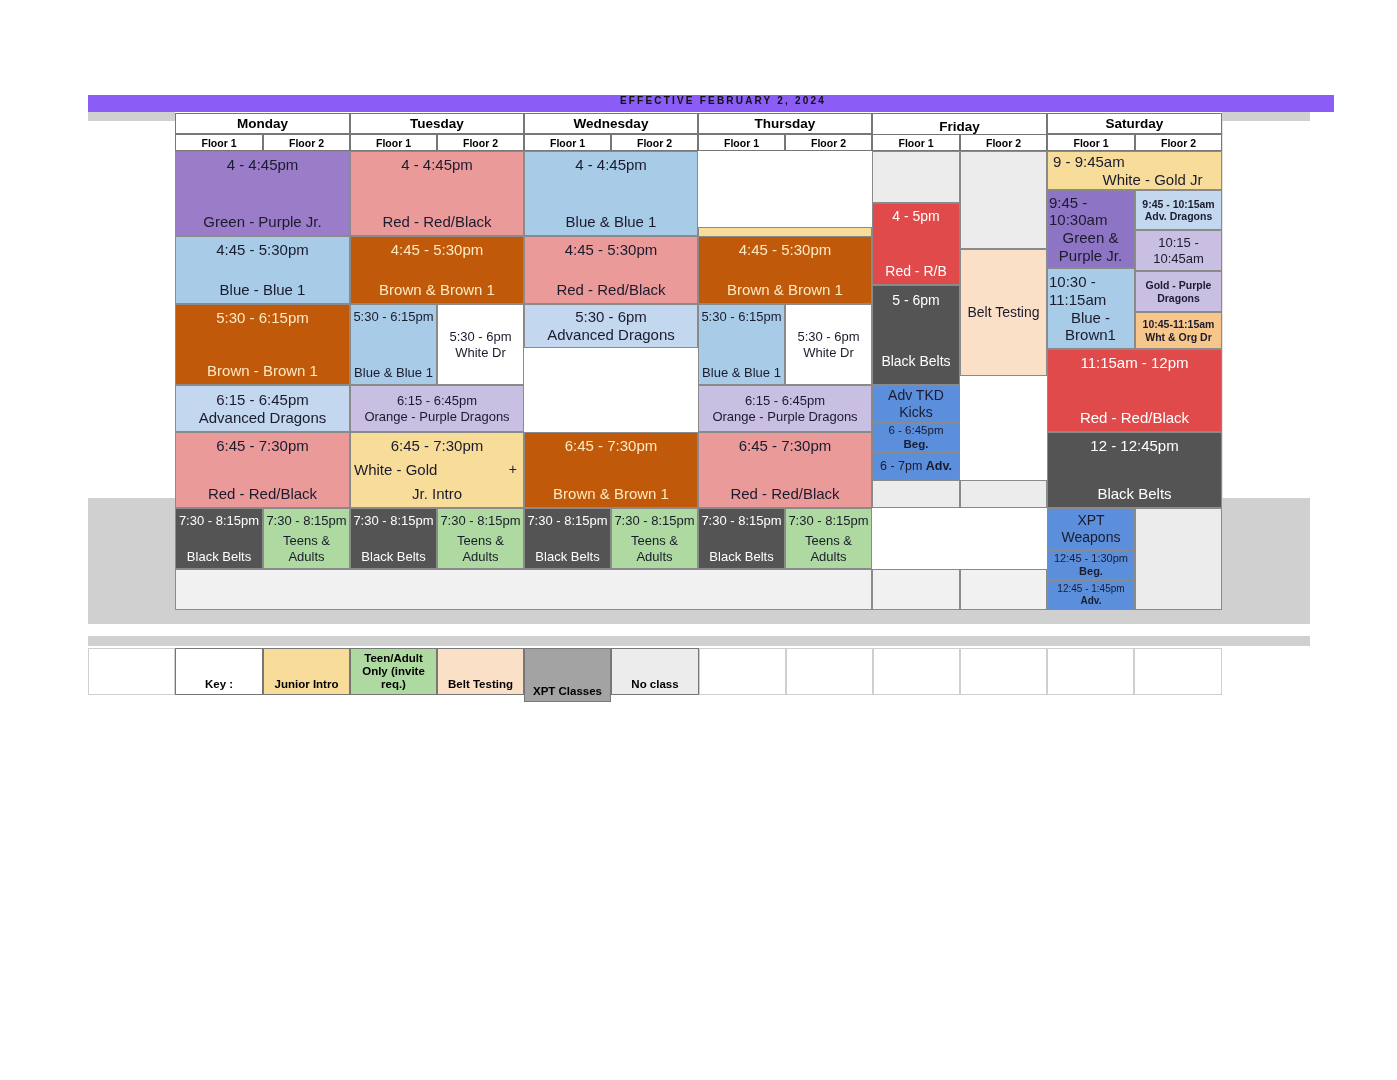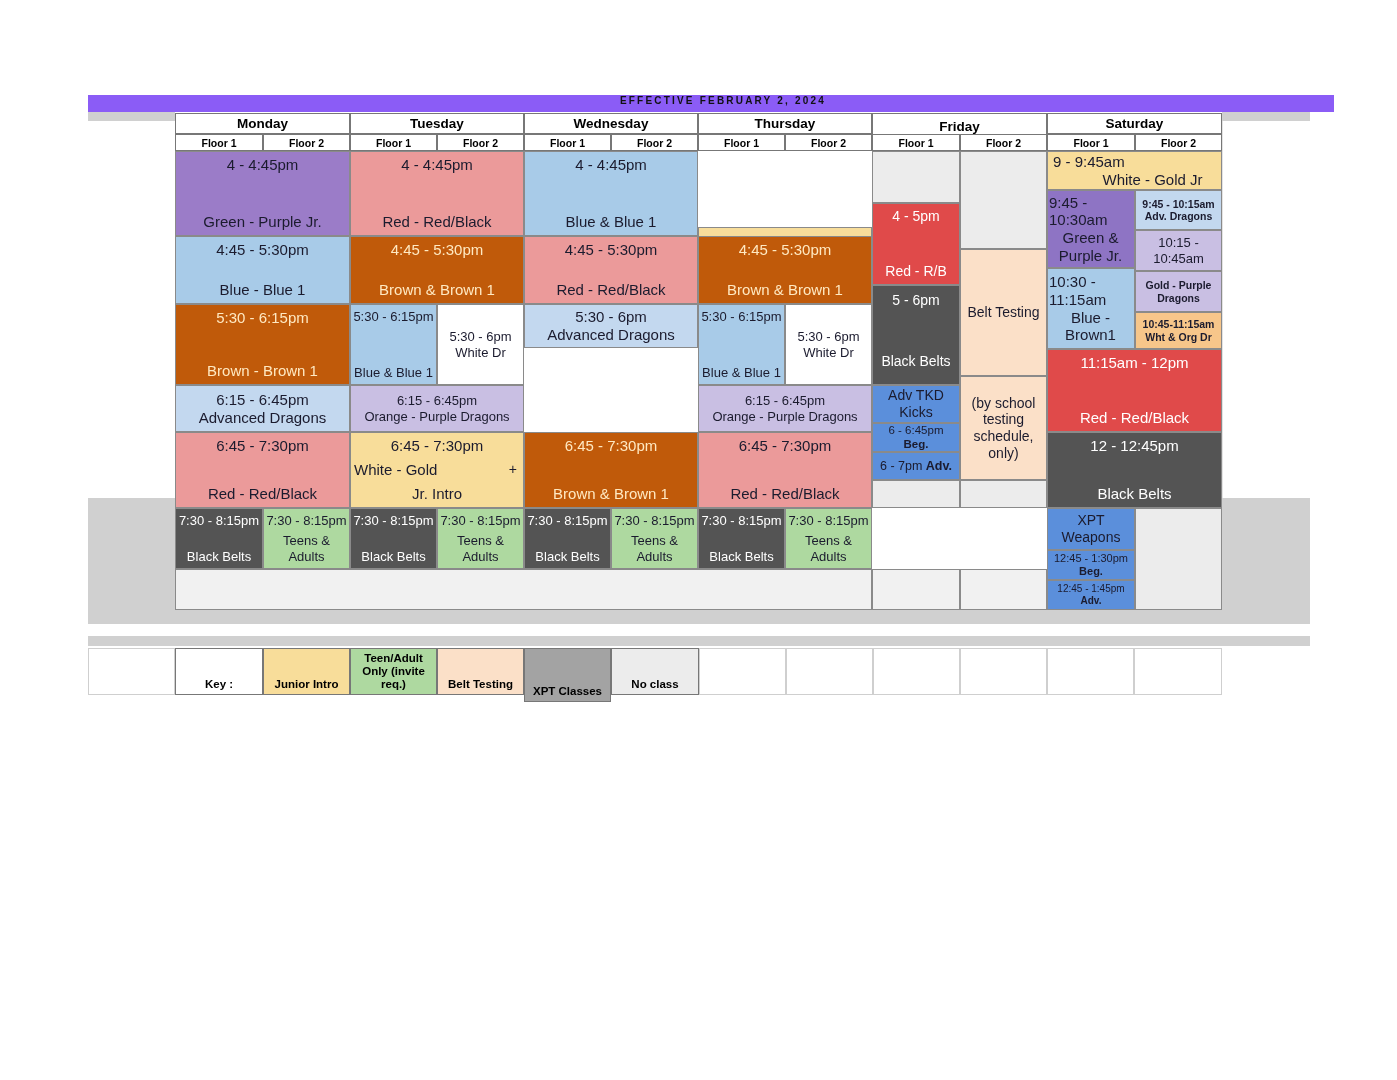--- a/index.html
+++ b/index.html
@@ -233,23 +233,20 @@
       <div><span>6 - 6:45pm </span><b>Beg.</b></div>
     </div>
     <div class="cell blk sm" style="left:697px;top:339px;width:88px;height:28px;background:#5b8fdb;font-size:12.5px;">
       <div><span>6 - 7pm </span><b>Adv.</b></div>
     </div>
     <div class="cell empty" style="left:697px;top:367px;width:88px;height:28px;"></div>
 
     <div class="cell blk mid" style="left:785px;top:136px;width:87px;height:127px;background:#fbe0c8;">
       <div>Belt Testing</div>
     </div>
-    <div class="cell blk mid" style="left:785px;top:263px;width:87px;height:104px;background:#fbe0c8;">
-      <div>(by school testing schedule, only)</div>
-    </div>
     <div class="cell empty" style="left:785px;top:367px;width:87px;height:28px;"></div>
 
     <div class="cell blk" style="left:872px;top:38px;width:175px;height:39px;background:#f8dd9a;align-items:flex-start;">
       <div style="width:100%;text-align:left;padding-left:3px;">9 - 9:45am</div>
       <div style="width:100%;text-align:center;padding-left:18px;">White - Gold Jr</div>
     </div>
 
     <div class="cell blk" style="left:872px;top:77px;width:88px;height:78px;background:#8e74c4;align-items:flex-start;text-align:left;padding-left:1px;">
       <div style="width:100%;">9:45 - 10:30am</div>
       <div style="width:100%;text-align:center;">Green &amp; Purple Jr.</div>

